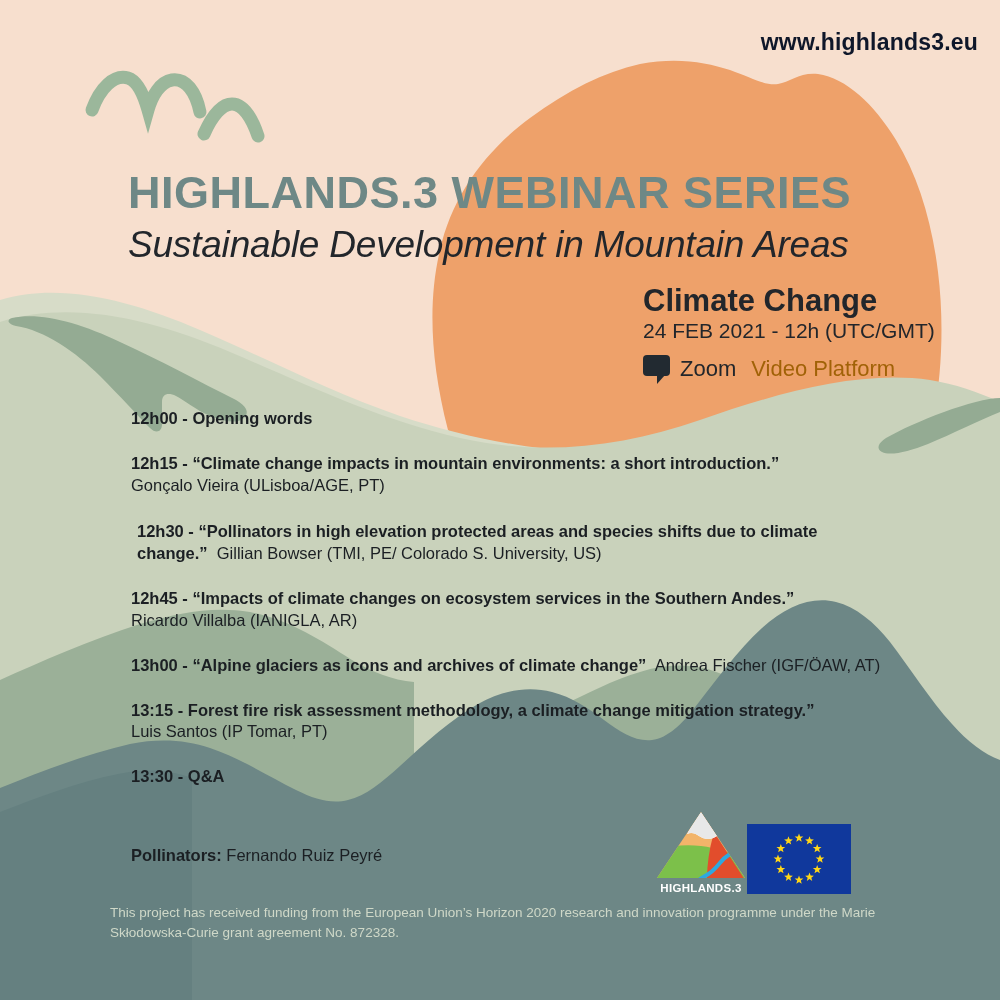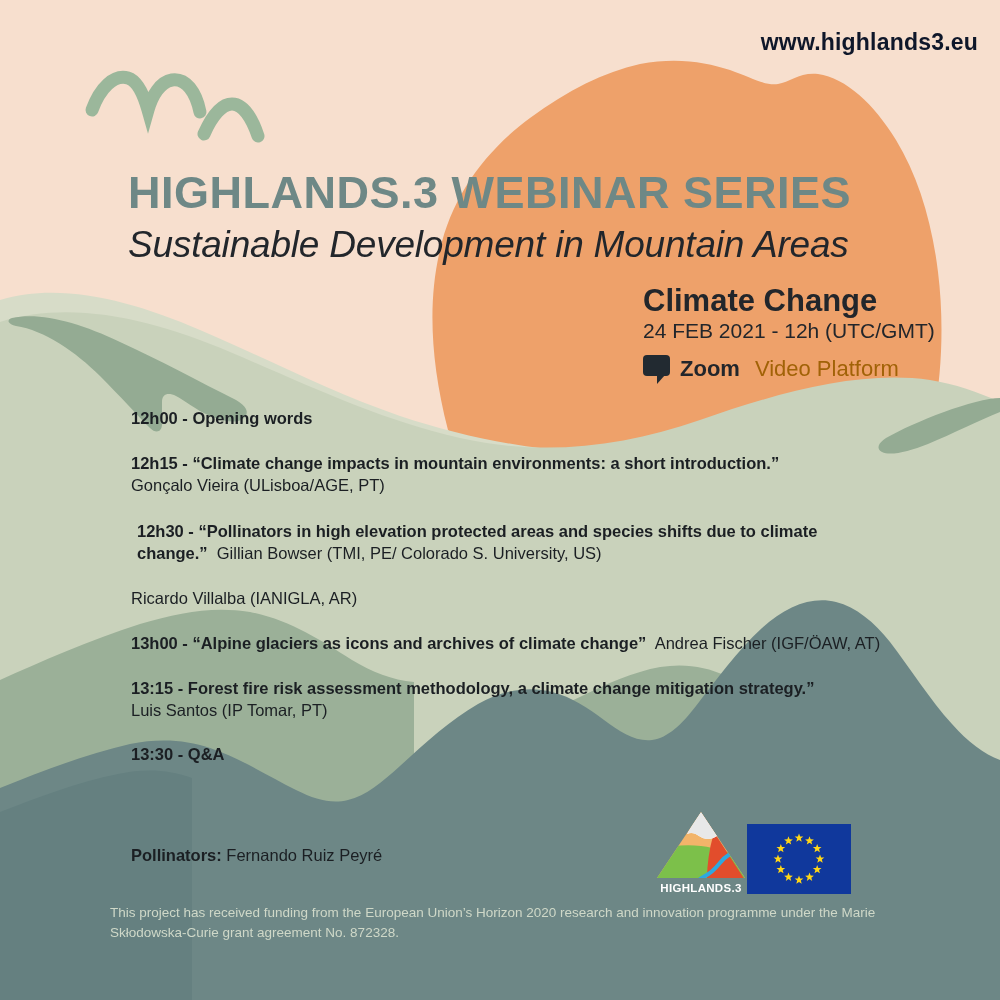--- a/index.html
+++ b/index.html
@@ -101,21 +101,21 @@
   #zoom-icon .tail {
     position: absolute;
     left: 14px;
     top: 20px;
     width: 0; height: 0;
     border-left: 8px solid #222a31;
     border-bottom: 9px solid transparent;
   }
   #zoom-wordmark {
     font-size: 22px;
-    font-weight: bold;
+    font-weight: normal;
     color: #22262b;
   }
   #platform-label {
     font-size: 22px;
     color: #a16207;
     margin-left: 6px;
   }
 
   
   #programme {
@@ -319,20 +319,21 @@
         <div class="prog-line"><span class="prog-head">12h00 - Opening words</span></div>
       </div>
       <div class="prog-entry">
         <div class="prog-line"><span class="prog-head">12h15 - “Climate change impacts in mountain environments: a short introduction.”</span></div>
         <div class="prog-line prog-speaker">Gonçalo Vieira (ULisboa/AGE, PT)</div>
       </div>
       <div class="prog-entry entry-indent">
         <div class="prog-line"><span class="prog-head">12h30 - “Pollinators in high elevation protected areas and species shifts due to climate change.”</span><span class="prog-speaker">&nbsp; Gillian Bowser (TMI, PE/ Colorado S. University, US)</span></div>
       </div>
       <div class="prog-entry">
+        <div class="prog-line"><span class="prog-head">12h45 - “Impacts of climate changes on ecosystem services in the Southern Andes.”</span></div>
         <div class="prog-line prog-speaker">Ricardo Villalba (IANIGLA, AR)</div>
       </div>
       <div class="prog-entry">
         <div class="prog-line"><span class="prog-head">13h00 - “Alpine glaciers as icons and archives of climate change”</span><span class="prog-speaker">&nbsp; Andrea Fischer (IGF/ÖAW, AT)</span></div>
       </div>
       <div class="prog-entry">
         <div class="prog-line"><span class="prog-head">13:15 - Forest fire risk assessment methodology, a climate change mitigation strategy.”</span></div>
         <div class="prog-line prog-speaker">Luis Santos (IP Tomar, PT)</div>
       </div>
       <div class="prog-entry">

